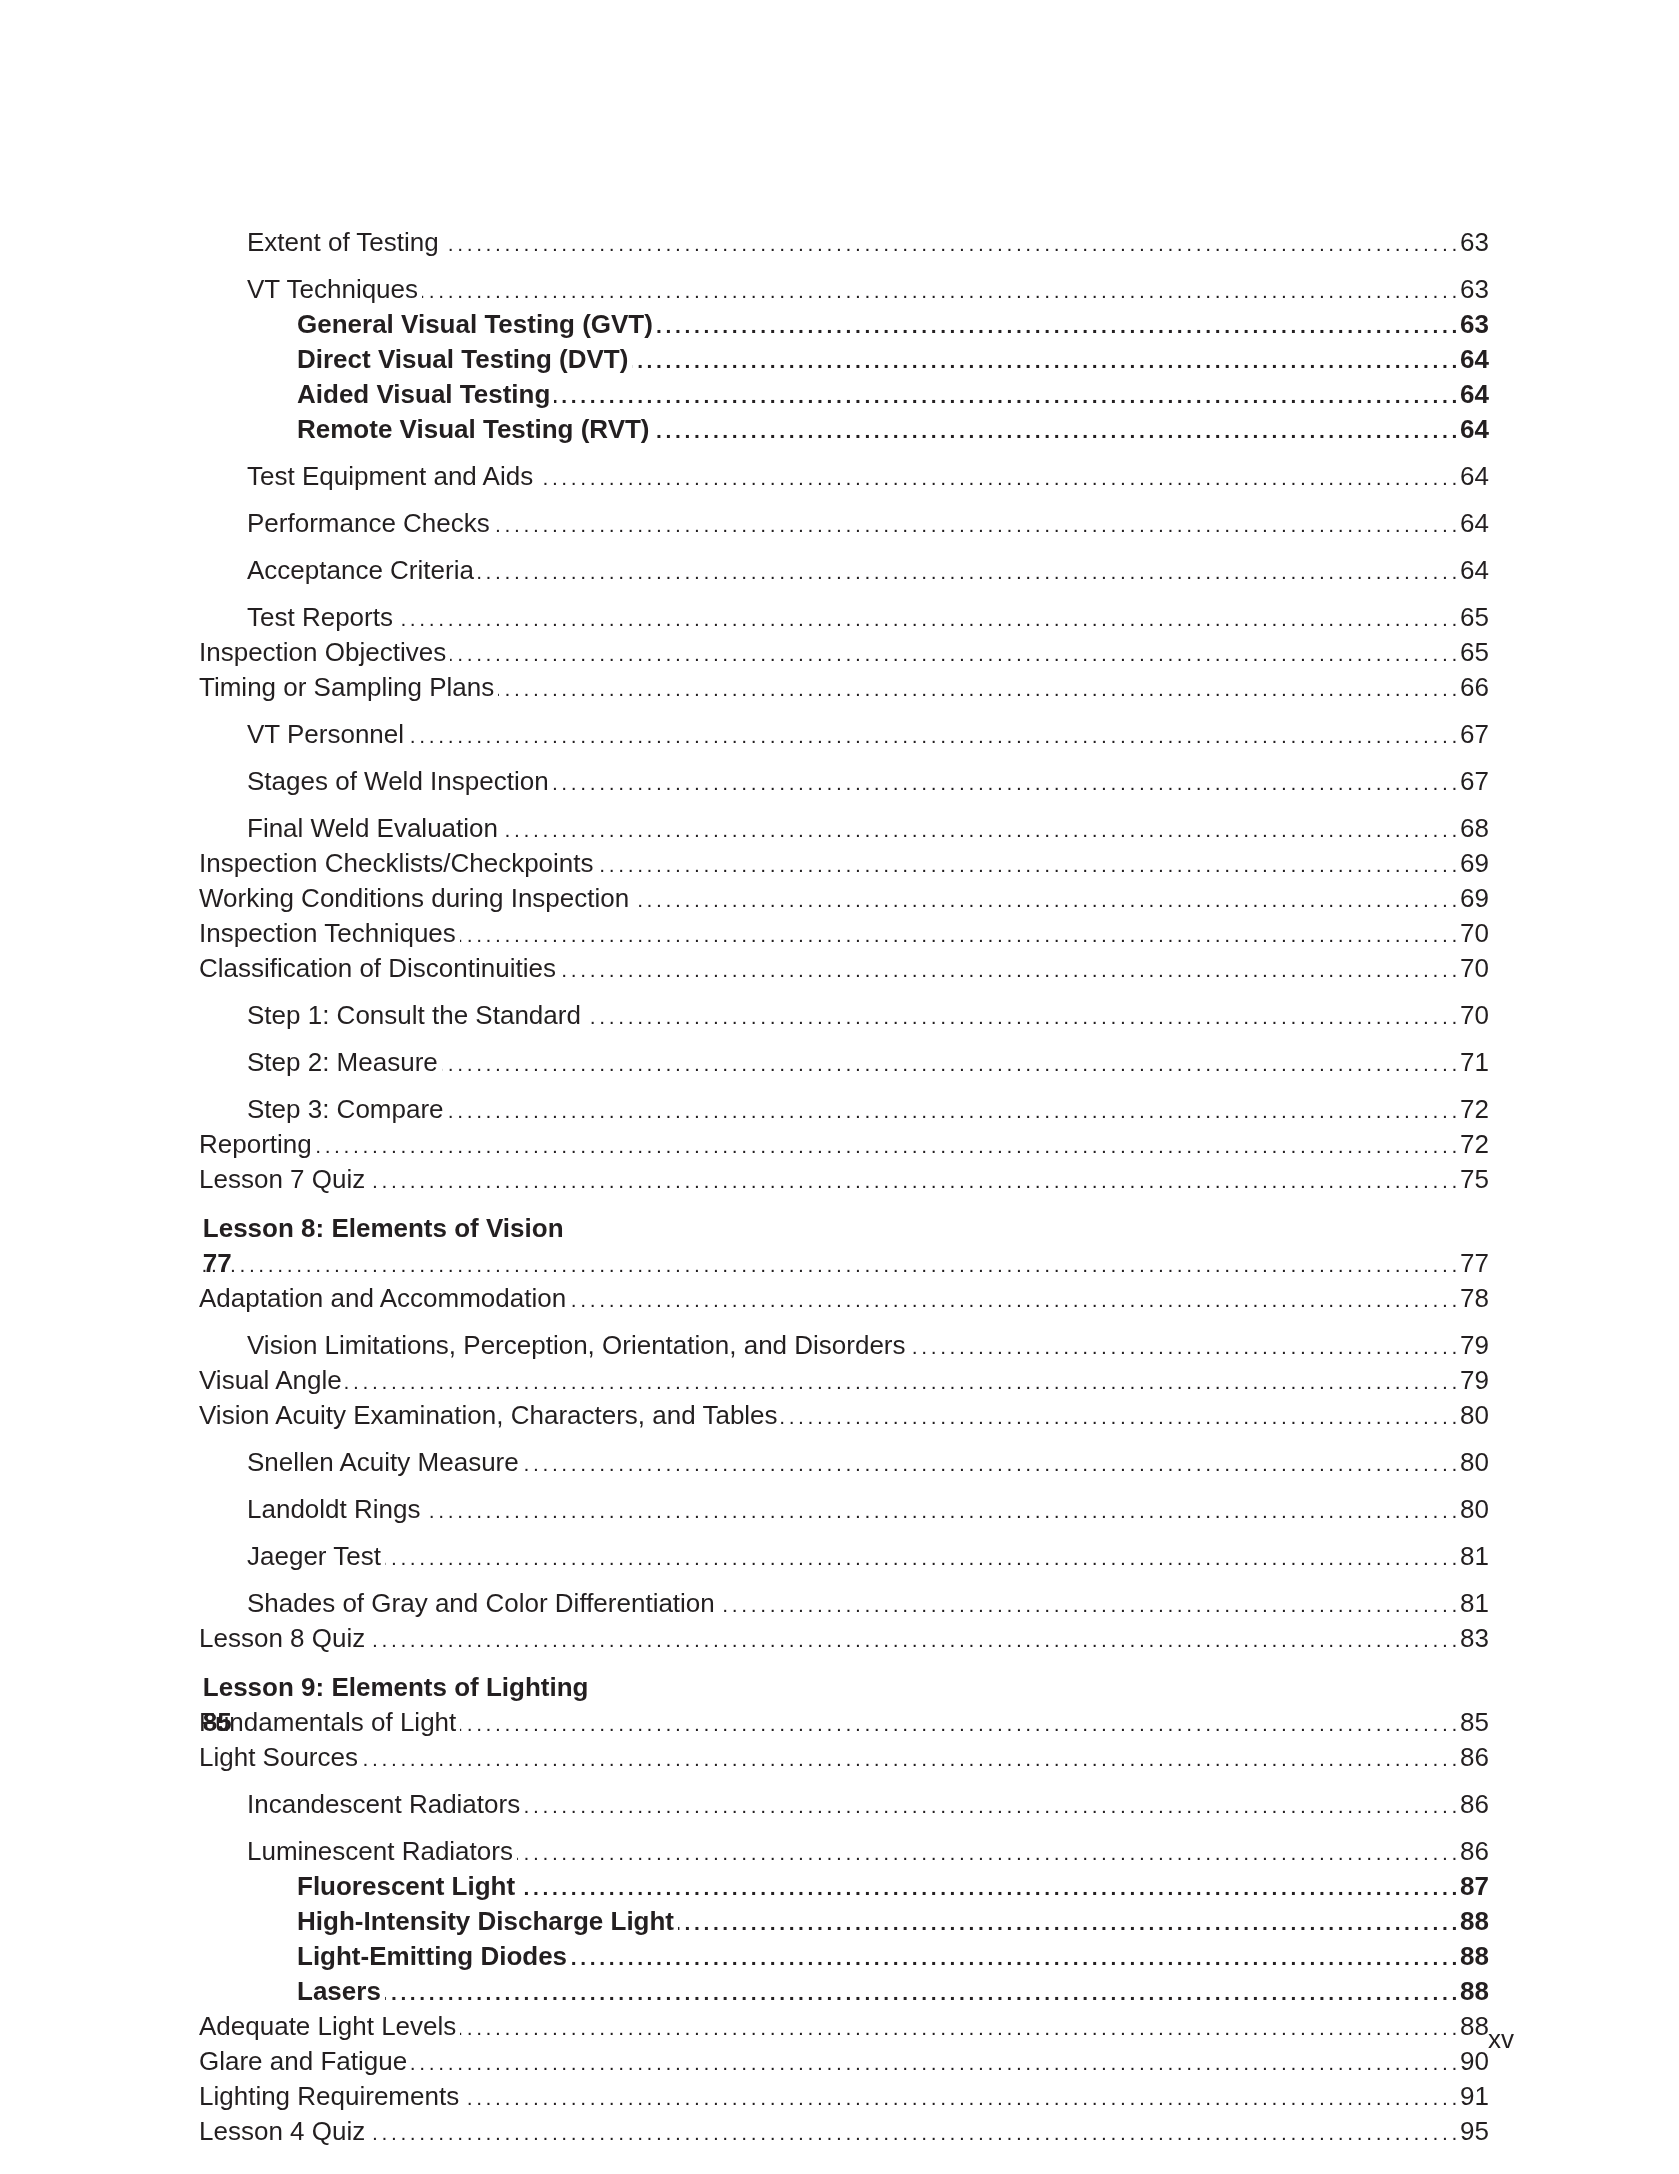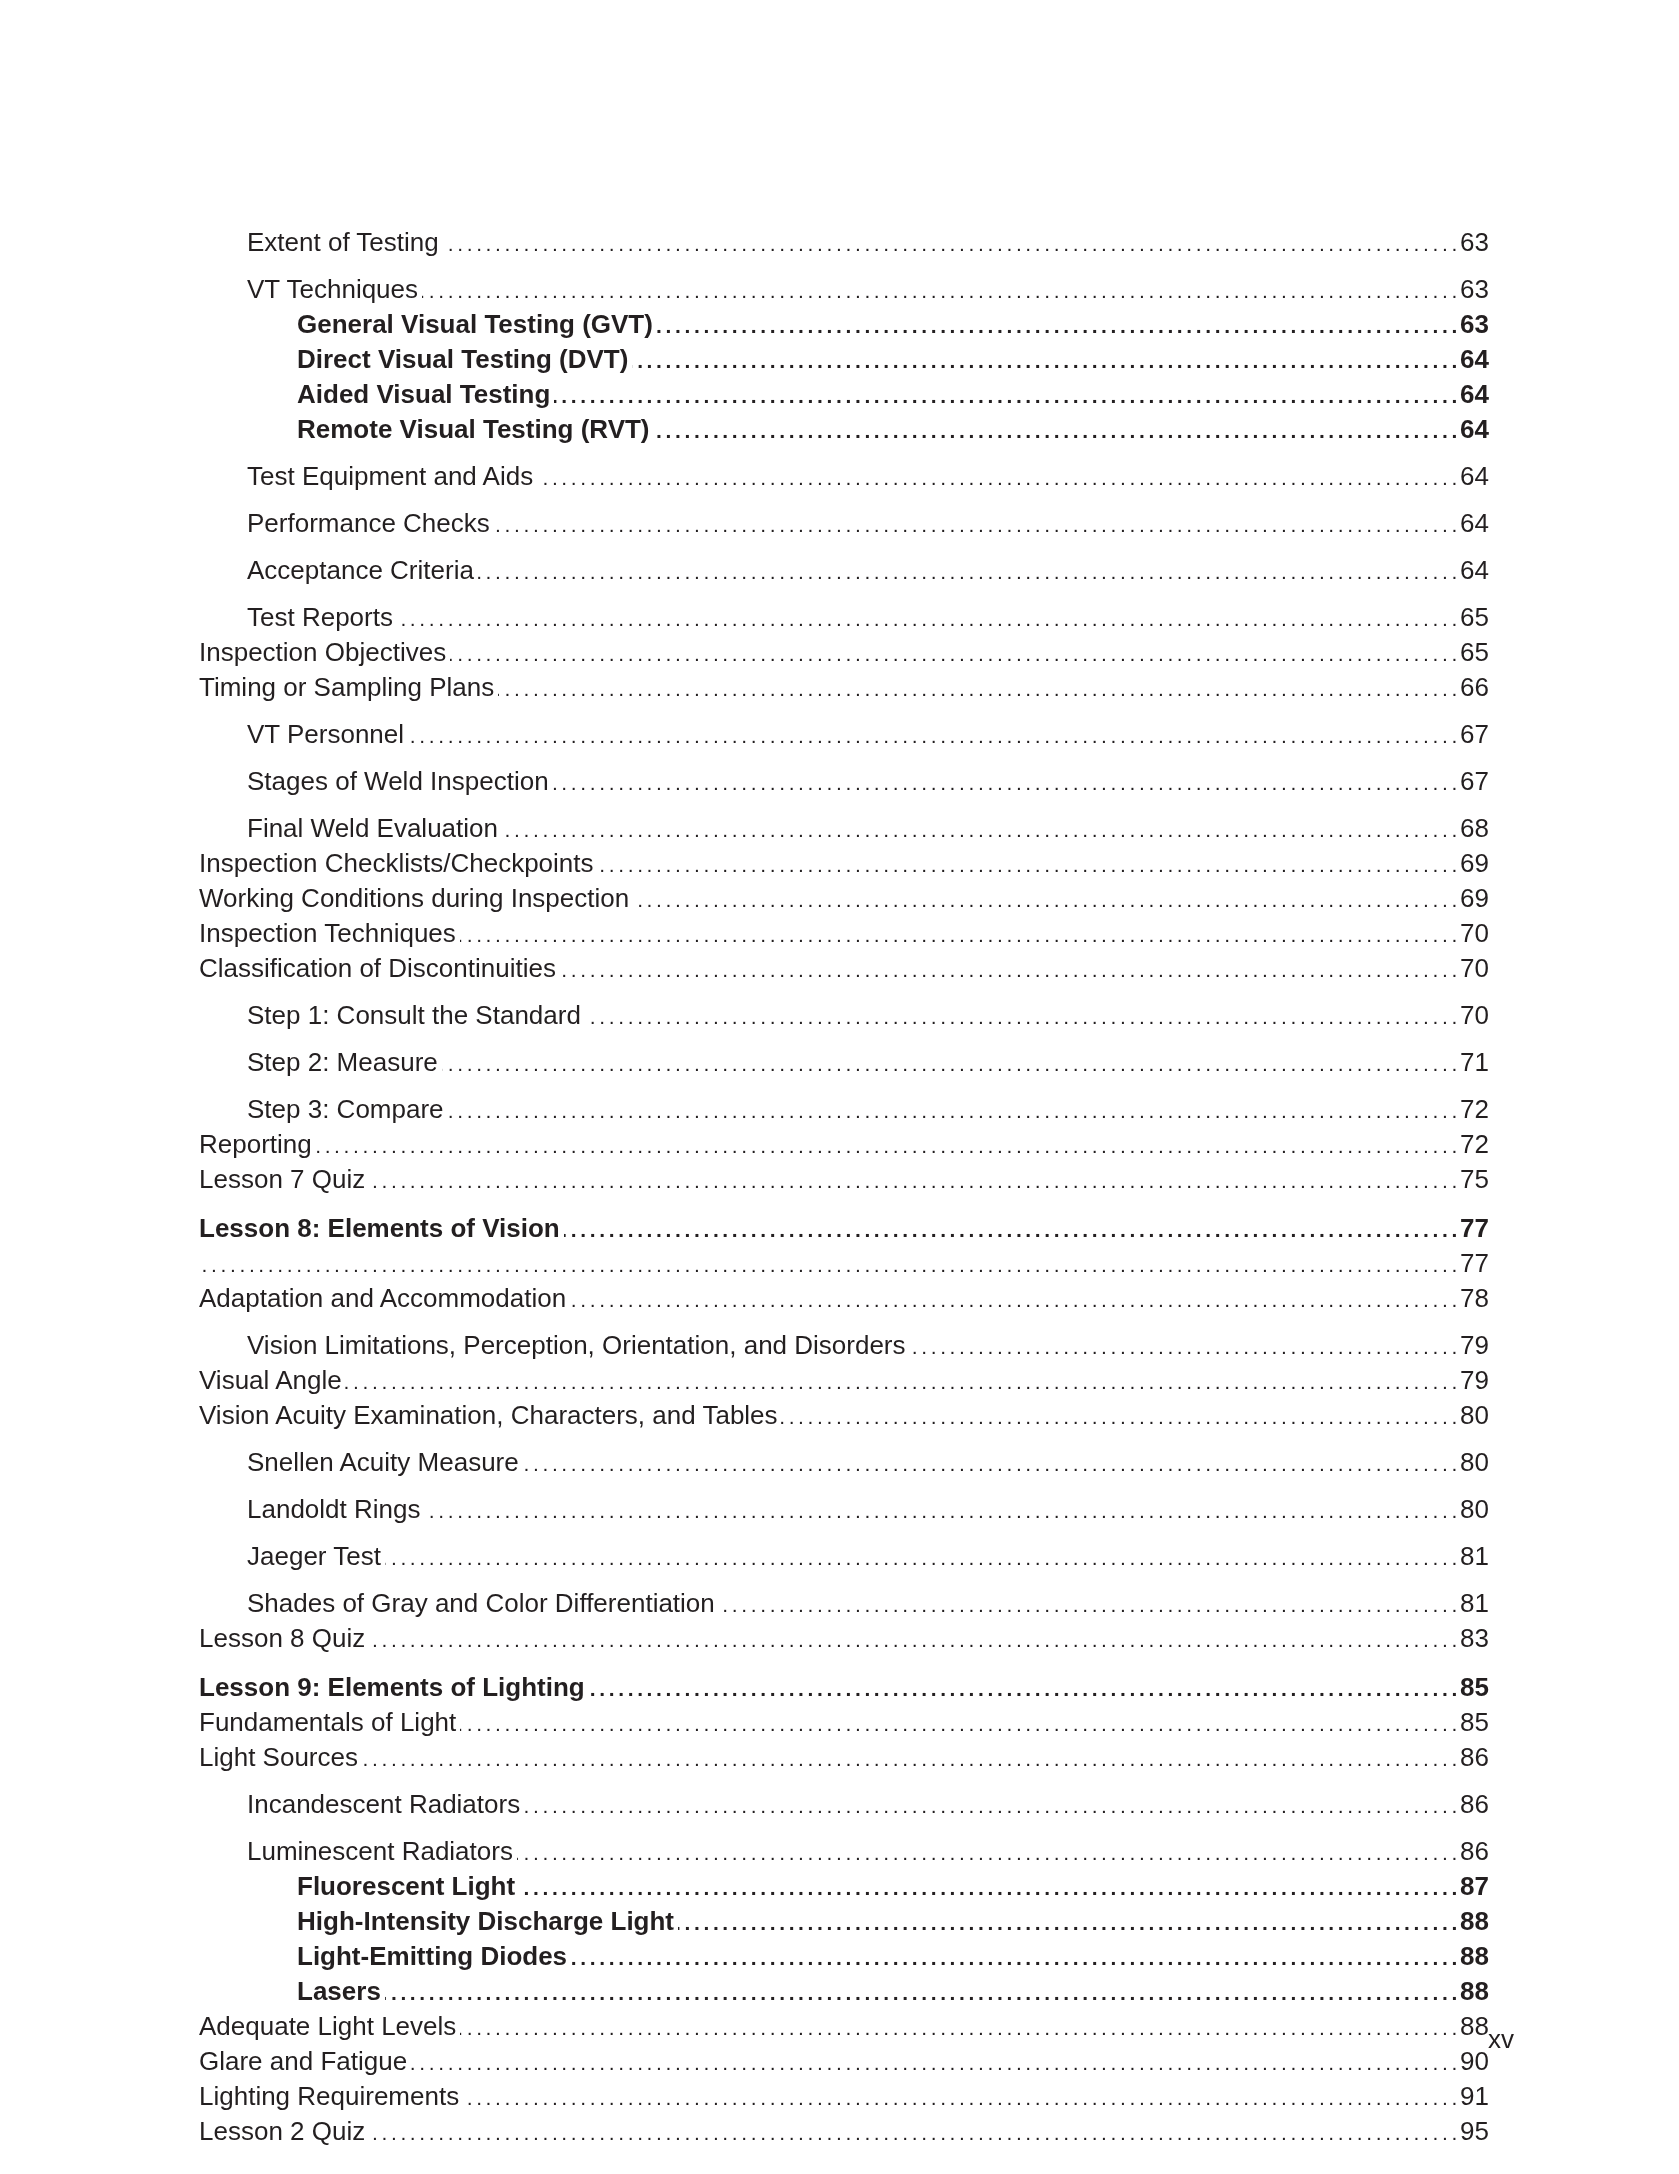--- a/index.html
+++ b/index.html
@@ -4,21 +4,21 @@
 <style>
   html, body { margin: 0; padding: 0; background: #ffffff; }
   body { width: 1680px; height: 2174px; position: relative; overflow: hidden;
          font-family: "Liberation Sans", "DejaVu Sans", sans-serif; color: #231f20; }
   #toc { position: absolute; left: 199px; top: 213px; width: 1295px; }
   .row { display: flex; align-items: baseline; height: 35px; line-height: 35px;
          font-size: 26px; white-space: nowrap; }
   .row.lvl1 { padding-left: 48px; margin-top: 12px; }
   .row.lvl2 { padding-left: 98px; font-weight: bold; }
   .row.bold { font-weight: bold; }
-  .row.gap { margin-top: 14px; }
+  .row.gap { margin-top: 14px; flex-direction: column; }
   .title { flex: 0 0 auto; }
   .leader { flex: 1 1 auto; overflow: hidden; margin: 0 3.8px; letter-spacing: 0; color: #231f20; }
   .leader::before {
     content: ". . . . . . . . . . . . . . . . . . . . . . . . . . . . . . . . . . . . . . . . . . . . . . . . . . . . . . . . . . . . . . . . . . . . . . . . . . . . . . . . . . . . . . . . . . . . . . . . . . . . . . . . . . . . . . . . . . . . . . . . . . . . . . . . . . . . . . . . . . . . . . . . . . . . . . . . . . . . . . . . . . . . .";
     font-size: 21px; letter-spacing: -1.1px;
     display: block; text-align: right; direction: rtl;
   }
   .page { flex: 0 0 auto; text-align: left; min-width: 34px; }
   #folio { position: absolute; left: 1488px; top: 2024px; font-size: 26px; width: 47px; text-align: left; }
 </style>
@@ -254,20 +254,20 @@
       <span class="title">Glare and Fatigue</span>
       <span class="leader"></span>
       <span class="page">90</span>
     </div>
     <div class="row lvl0">
       <span class="title">Lighting Requirements</span>
       <span class="leader"></span>
       <span class="page">91</span>
     </div>
     <div class="row lvl0">
-      <span class="title">Lesson 2 Quiz</span>
+      <span class="title">Lesson 4 Quiz</span>
       <span class="leader"></span>
       <span class="page">95</span>
     </div>
   </div>
 
 <div id="folio">xv</div>
 
 
 </body></html>

